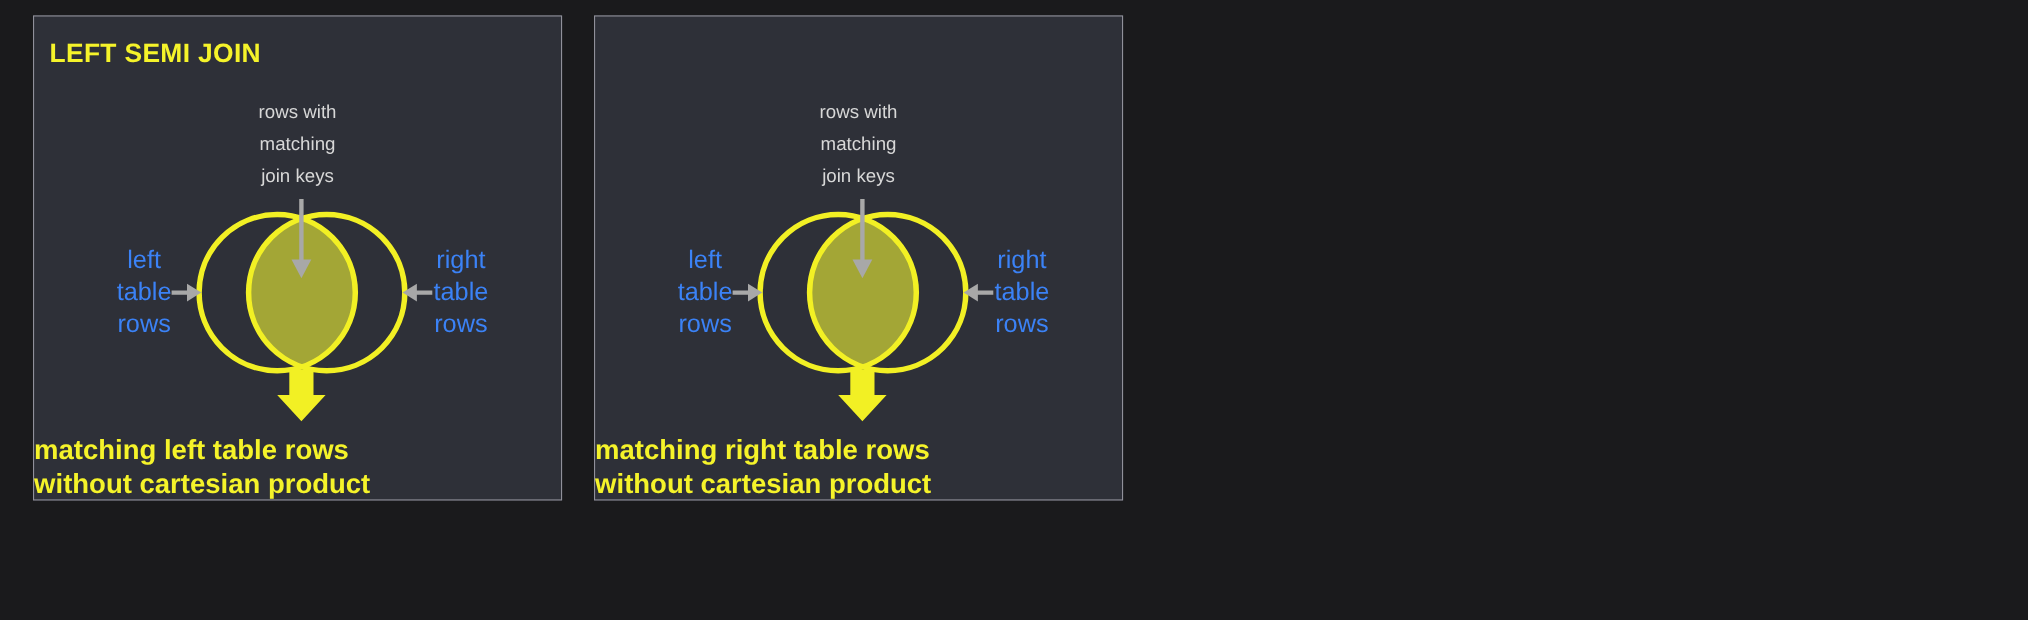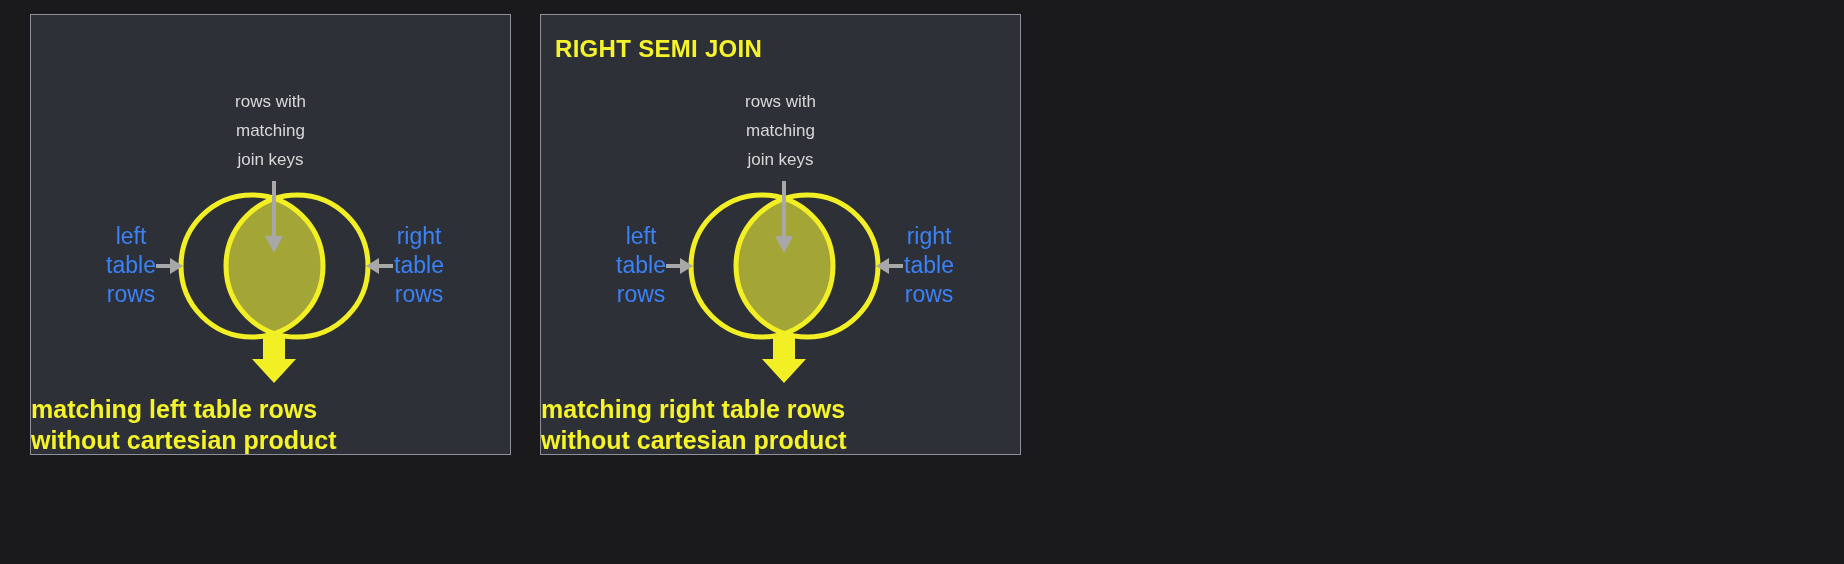--- a/index.html
+++ b/index.html
@@ -80,20 +80,21 @@
     fill: #a8a8a8;
   }
   .block-arrow {
     fill: #f2f024;
   }
 </style>
 </head>
 <body>
 
 <div class="panel p0">
+  <div class="panel-title">LEFT SEMI JOIN</div>
   <div class="top-label">rows with
 matching
 join keys</div>
   <div class="side-label left">left
 table
 rows</div>
   <div class="side-label right">right
 table
 rows</div>
 
@@ -116,21 +117,20 @@
     </g>
 
     <polygon class="block-arrow" points="232,321 254,321 254,344 265,344 243,368 221,344 232,344"></polygon>
   </svg>
 
   <div class="result-text">matching left table rows
 without cartesian product</div>
 </div>
 
 <div class="panel p1">
-  <div class="panel-title">RIGHT SEMI JOIN</div>
   <div class="top-label">rows with
 matching
 join keys</div>
   <div class="side-label left">left
 table
 rows</div>
   <div class="side-label right">right
 table
 rows</div>
 

